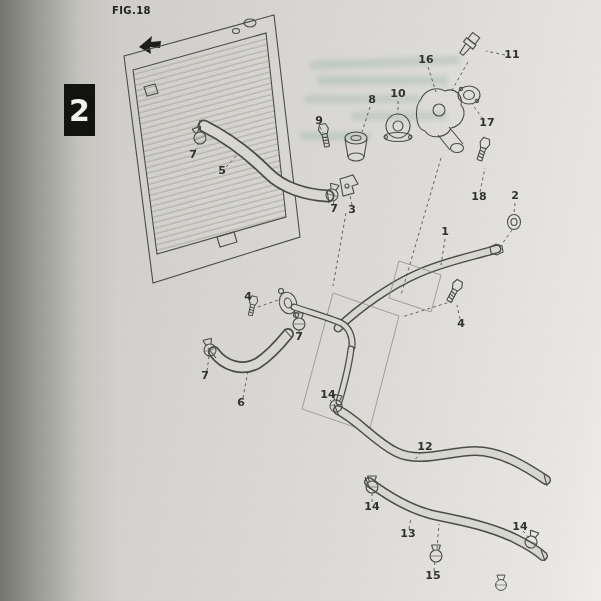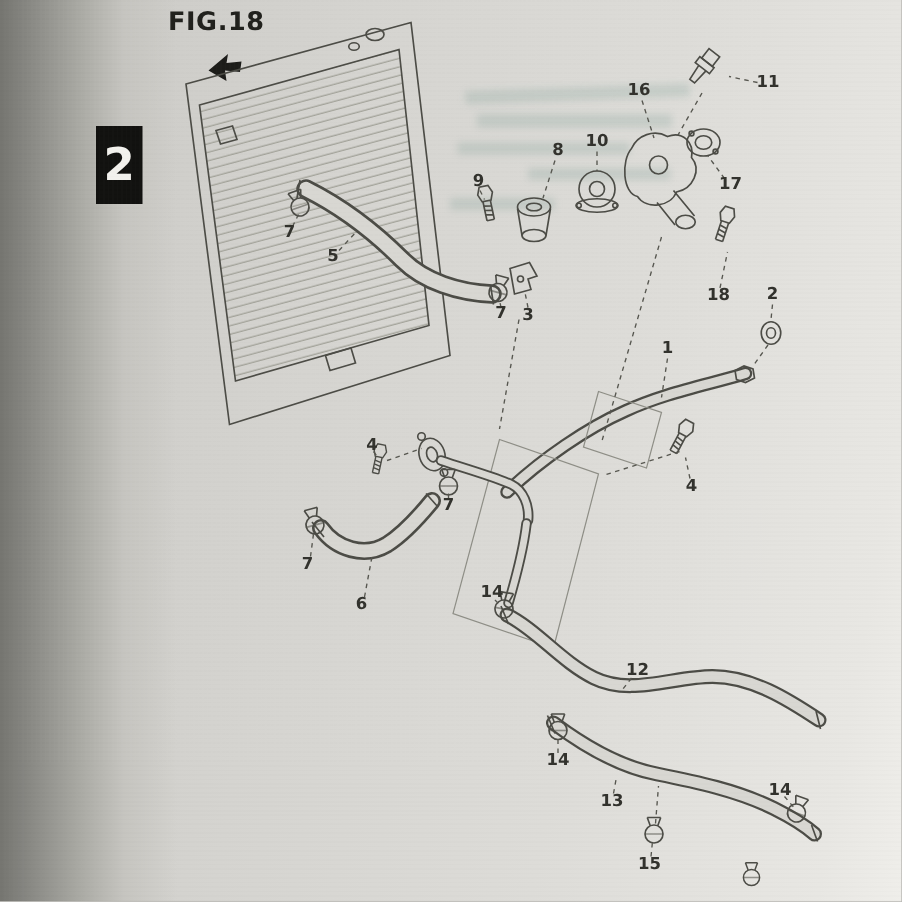--- a/index.html
+++ b/index.html
@@ -3,21 +3,21 @@
 <meta charset="utf-8">
 <style>
   html,body{margin:0;padding:0;background:#b9b8b4;}
   .stage{position:relative;width:601px;height:601px;overflow:hidden;
     background:linear-gradient(100deg,#c9c8c4 0%,#d5d4d0 35%,#dddcd8 65%,#e8e7e3 92%,#efeeea 100%);
     font-family:"DejaVu Sans",sans-serif;}
   .binding{position:absolute;left:0;top:0;width:118px;height:601px;
     background:linear-gradient(90deg,#757570 0%,#8f8f8a 22%,#aaaaa4 45%,#c6c5c0 70%,rgba(210,209,204,0) 100%);}
   .tab{position:absolute;left:64px;top:84px;width:31px;height:52px;background:#121210;color:#f2f1ed;
     display:flex;align-items:center;justify-content:center;font-size:30px;font-weight:700;}
-  .figtitle{position:absolute;left:112px;top:5px;font-size:17px;font-weight:700;color:#21211d;letter-spacing:.4px;}
+  .figtitle{position:absolute;left:112px;top:5px;font-size:10px;font-weight:700;color:#21211d;letter-spacing:.4px;}
   .ghost{position:absolute;background:rgba(104,146,136,.20);filter:blur(2.5px);border-radius:2px;}
   .diagram{position:absolute;left:0;top:0;}
   .grain{position:absolute;inset:0;pointer-events:none;opacity:.5;
     background:repeating-linear-gradient(0deg,rgba(0,0,0,.015) 0 1px,transparent 1px 3px),
                repeating-linear-gradient(90deg,rgba(255,255,255,.02) 0 1px,transparent 1px 3px);}
   .ln{fill:none;stroke:#4c4c46;stroke-width:1.1;}
   .thin{fill:none;stroke:#8e8e86;stroke-width:.8;}
   .dash line{stroke:#56564f;stroke-width:.9;stroke-dasharray:3 3;}
   .tube-o{fill:none;stroke:#4c4c46;stroke-linecap:round;}
   .tube-i{fill:none;stroke:#d8d7d2;stroke-linecap:round;}

